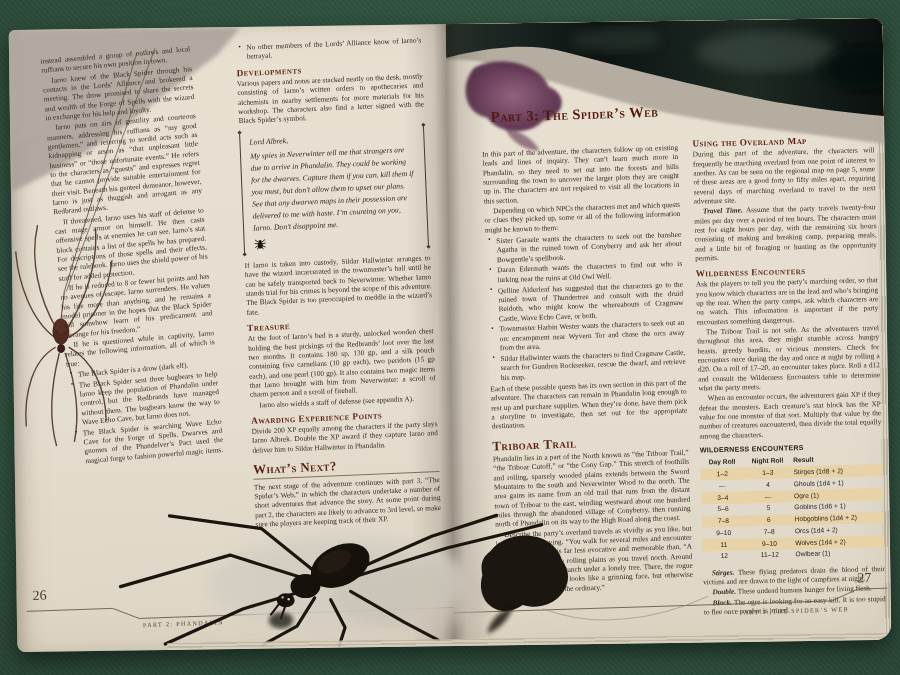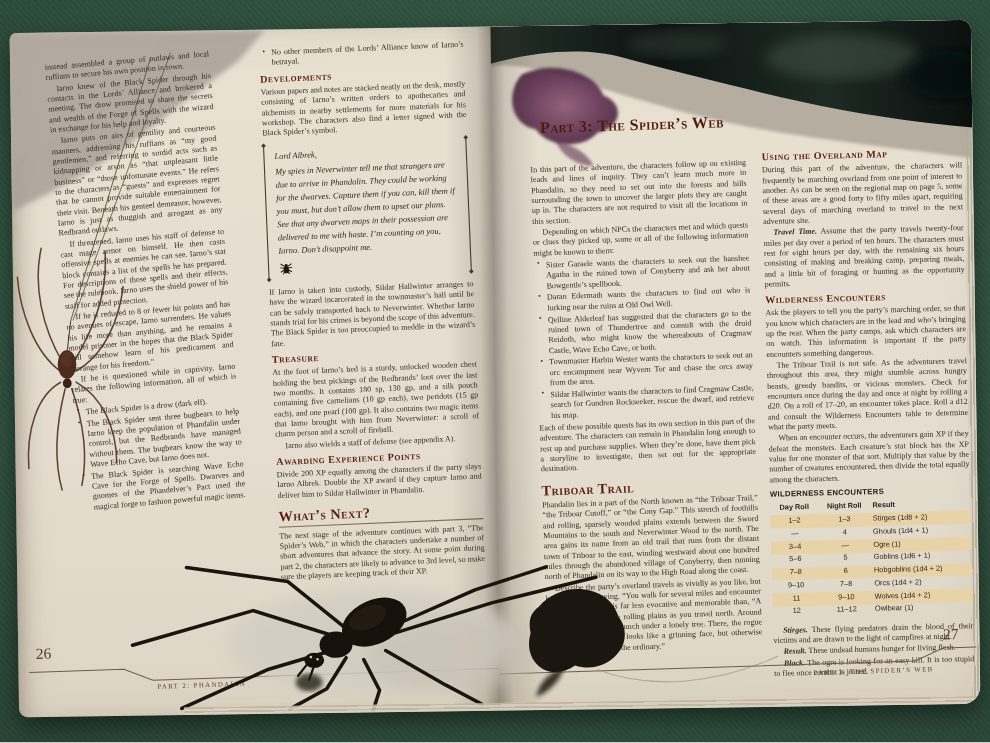--- a/index.html
+++ b/index.html
@@ -262,21 +262,21 @@
                   <td class="c">12</td>
                   <td class="c">11–12</td>
                   <td>Owlbear (1)</td>
                 </tr>
             </tbody>
           </table>
         </div>
 
         <div class="notes">
           <p class="p note"><span class="it">Stirges.</span><span> These flying predators drain the blood of their victims and are drawn to the light of campfires at night.</span></p>
-          <p class="p note"><span class="it">Result.</span><span> These undead humans hunger for living flesh.</span></p>
+          <p class="p note"><span class="it">Double.</span><span> These undead humans hunger for living flesh.</span></p>
           <p class="p note"><span class="it">Black.</span><span> The ogre is looking for an easy kill. It is too stupid to flee once combat is joined.</span></p>
         </div>
       </div>
 
       <div class="pageno" style="left:404px;top:552px;transform:rotate(-1deg);">27</div>
       <svg class="frule" style="left:0;top:568px;width:437px;height:22px;transform:rotate(-1deg);" viewBox="0 0 437 22">
         <path d="M0,17 L378,17 L404,6 L434,6" stroke="#6d5c48" stroke-width="0.9" fill="none"></path>
       </svg>
       <div class="ftext" style="left:250px;top:588px;width:145px;text-align:right;transform:rotate(-1deg);">PART 3: THE SPIDER’S WEB</div>
     </div>

